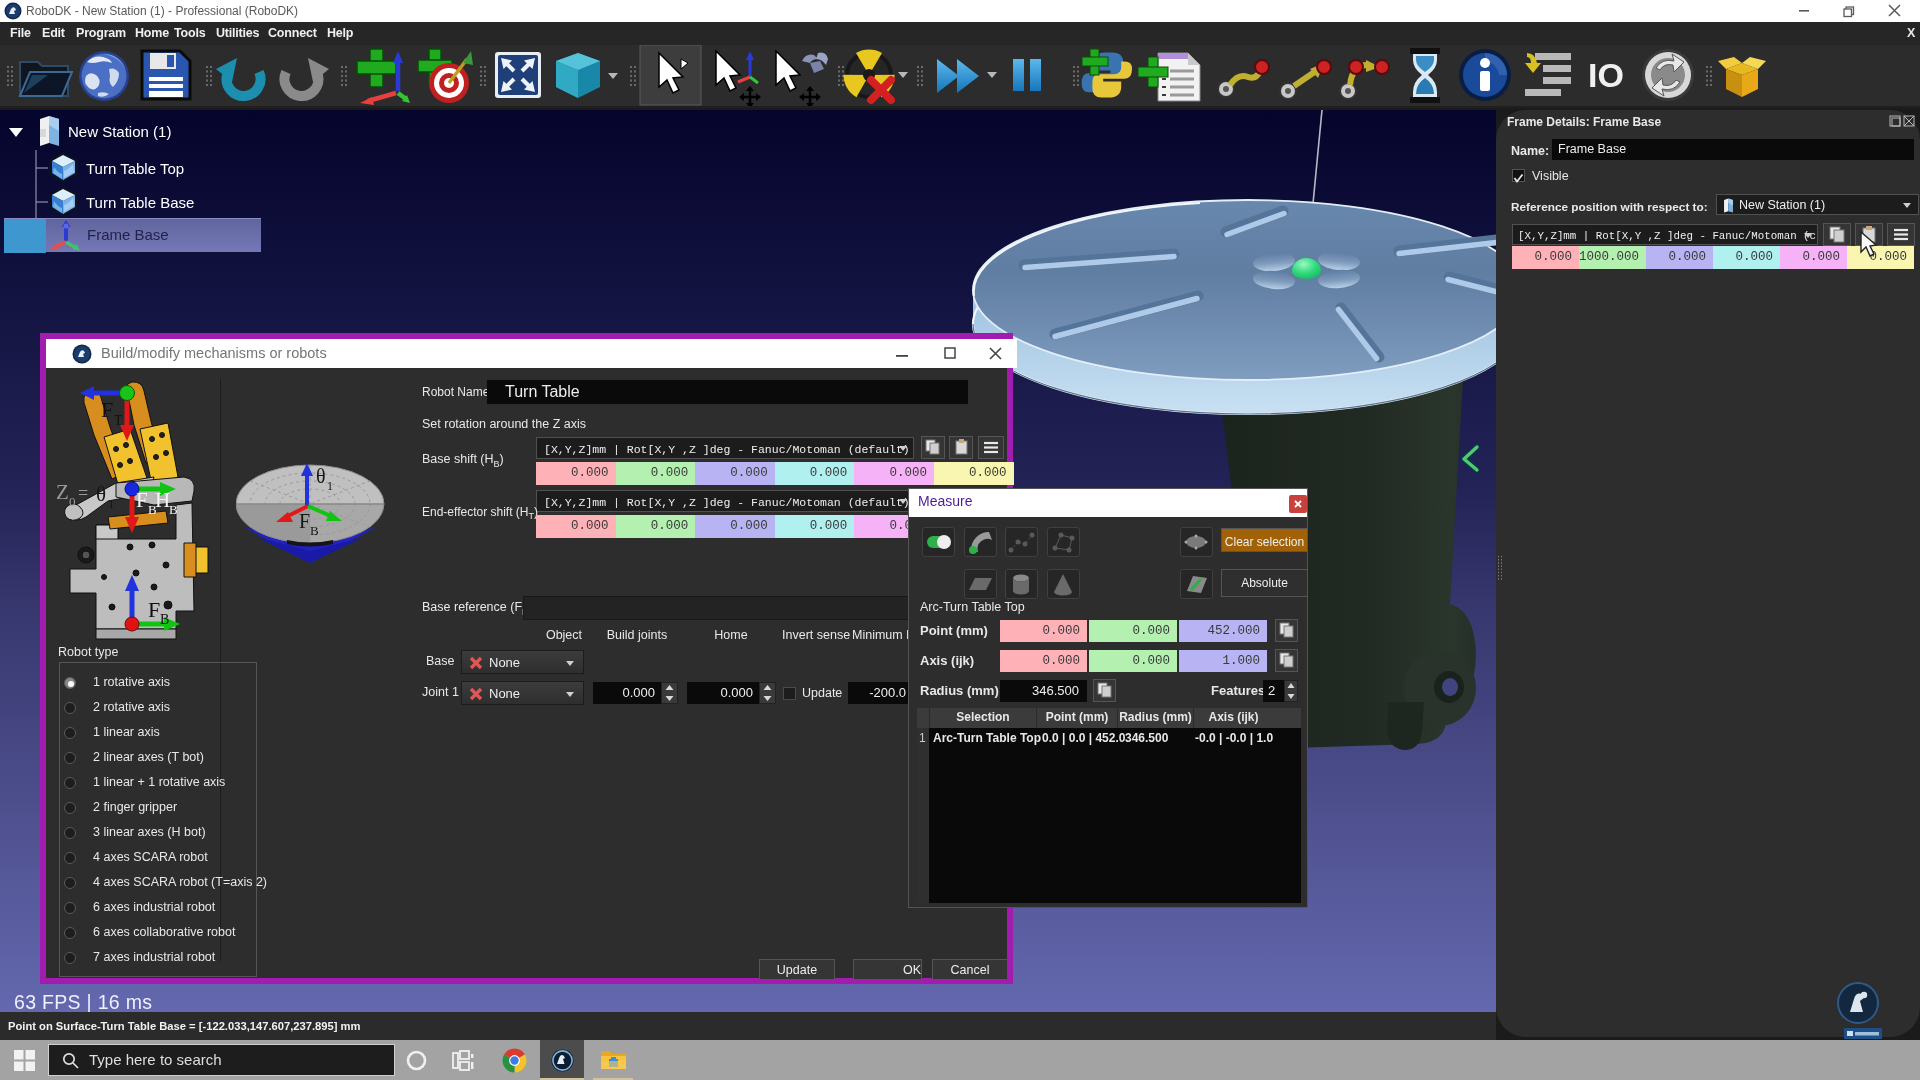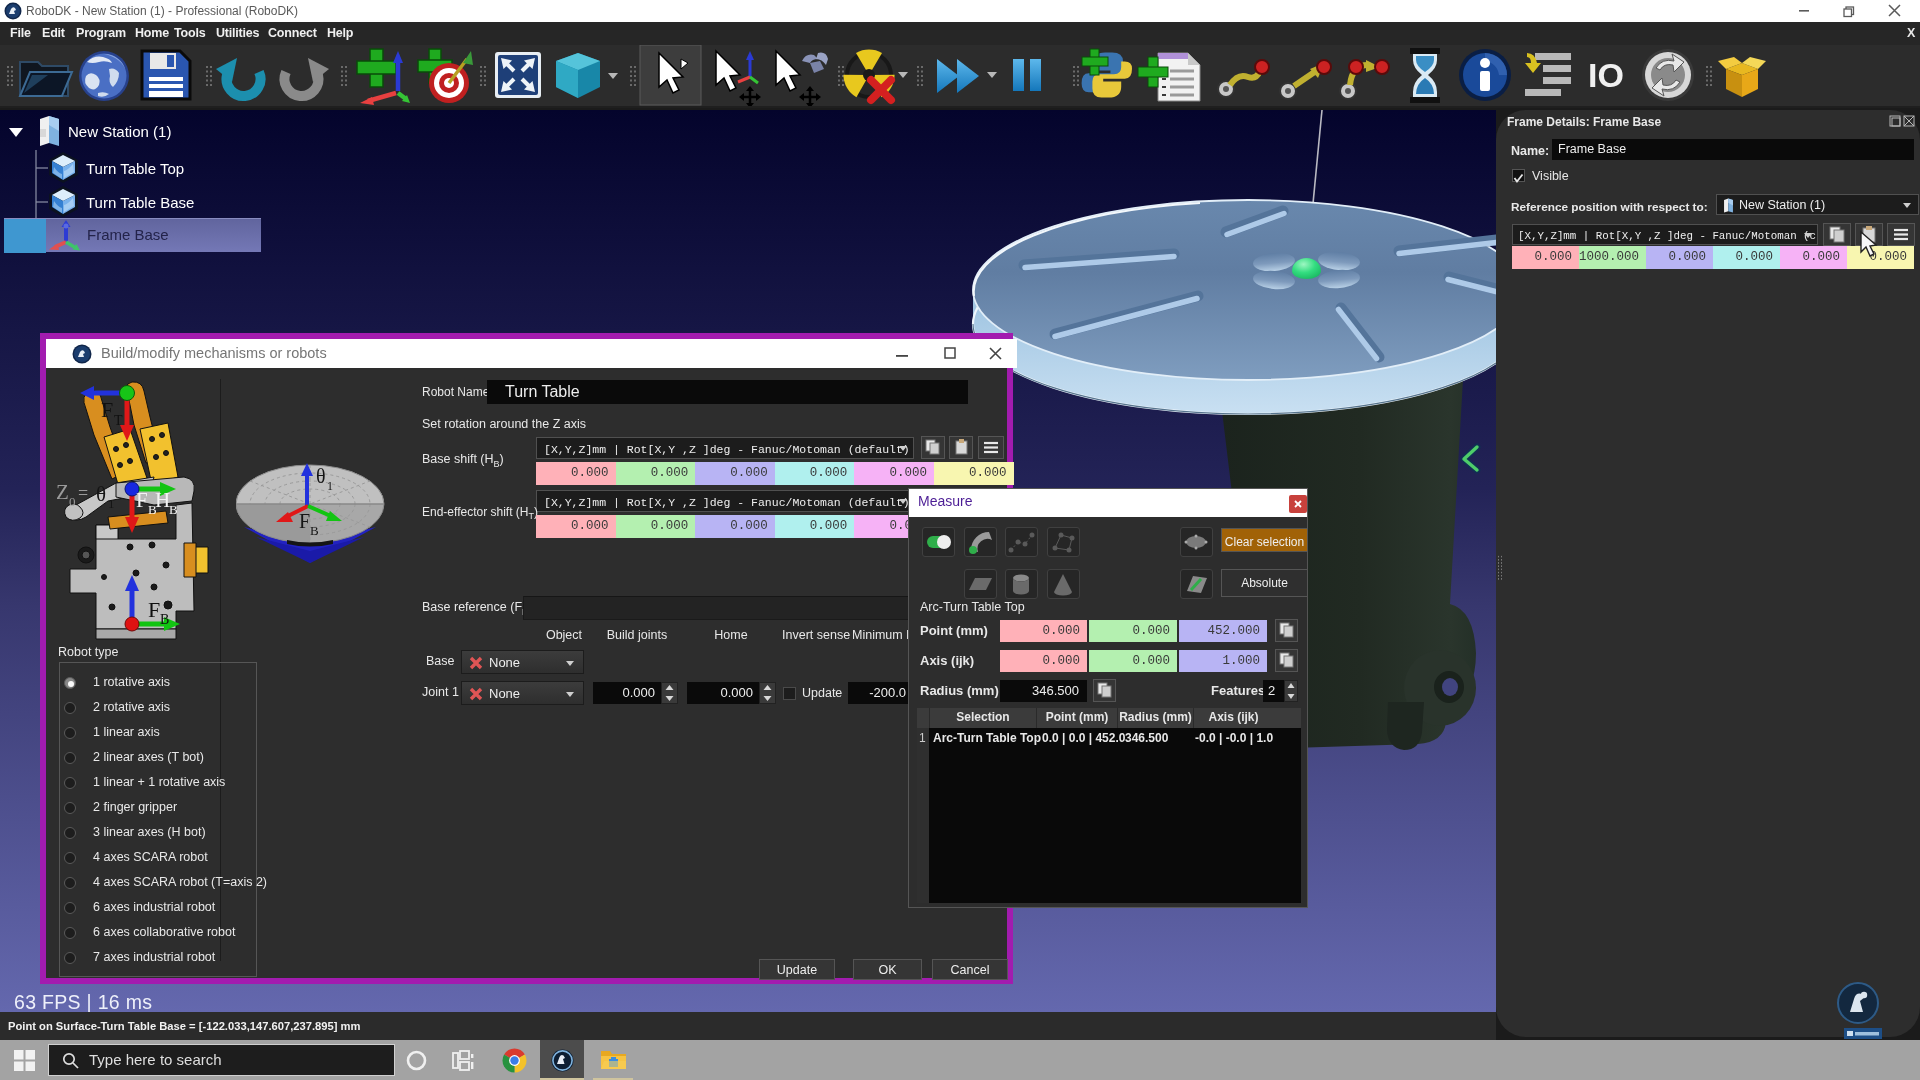--- a/index.html
+++ b/index.html
@@ -937,21 +937,21 @@
       <span class="dlabel" style="left:47px;top:511px;font-size:12.5px">4 axes SCARA robot</span>
     <div class="radio" style="left:18px;top:538px"></div>
       <span class="dlabel" style="left:47px;top:536px;font-size:12.5px">4 axes SCARA robot (T=axis 2)</span>
     <div class="radio" style="left:18px;top:563px"></div>
       <span class="dlabel" style="left:47px;top:561px;font-size:12.5px">6 axes industrial robot</span>
     <div class="radio" style="left:18px;top:588px"></div>
       <span class="dlabel" style="left:47px;top:586px;font-size:12.5px">6 axes collaborative robot</span>
     <div class="radio" style="left:18px;top:613px"></div>
       <span class="dlabel" style="left:47px;top:611px;font-size:12.5px">7 axes industrial robot</span>
     <div class="abs btn" style="left:713px;top:620px;width:76px;height:21px;text-align:center;font-size:12.5px;padding-top:3px">Update</div>
-    <div class="abs btn" style="left:807px;top:620px;width:69px;height:21px;text-align:center;font-size:12.5px;padding-top:3px">OK</div>
+    <div class="abs btn" style="left:807px;top:620px;width:69px;height:21px;text-align:right;font-size:12.5px;padding-top:3px">OK</div>
     <div class="abs btn" style="left:886px;top:620px;width:76px;height:21px;text-align:center;font-size:12.5px;padding-top:3px">Cancel</div>
   </div>
   <div id="measure" class="abs">
     <div class="titlebar">
       <span class="abs" style="left:9px;top:4px;font-size:14px;color:#4c1d95">Measure</span>
       <div class="abs" style="left:380px;top:6px;width:18px;height:18px;background:#c8413c;border-radius:2px">
         <svg width="18" height="18" viewBox="0 0 18 18">
             <path d="M6 6 L12 12 M12 6 L6 12" stroke="#fff" stroke-width="1.8"></path>
           </svg>
       </div>

